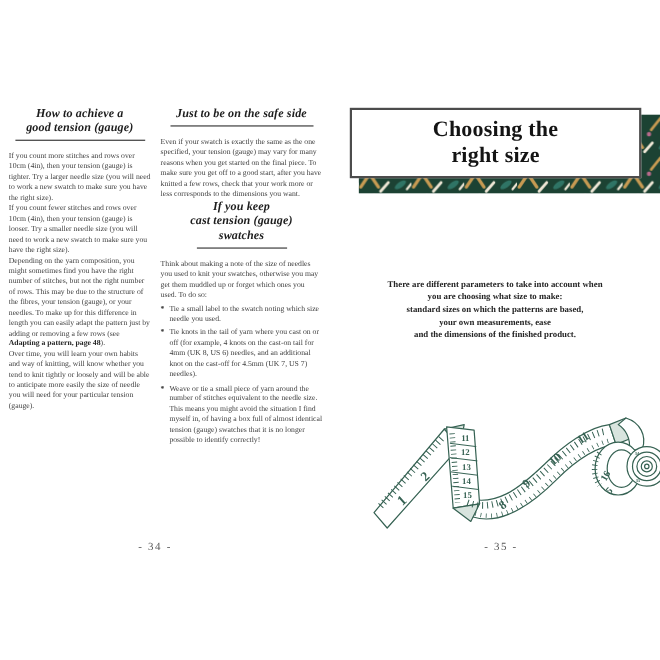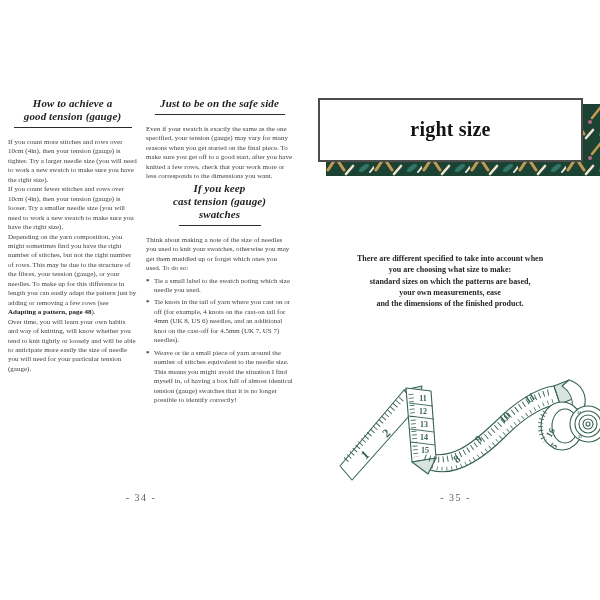--- a/index.html
+++ b/index.html
@@ -96,25 +96,26 @@
           <circle cx="24" cy="18" r="2" fill="#b96a8c"></circle>
           <circle cx="46" cy="20" r="1.6" fill="#b96a8c"></circle>
           <circle cx="14" cy="2" r="1.6" fill="#b96a8c"></circle>
         </pattern>
       </defs>
       <rect width="274" height="72" fill="url(#floral)"></rect>
     </svg>
   </div>
 
   <div class="title-box">
+    <div class="title-line">Choosing the</div>
     <div class="title-line">right size</div>
   </div>
 
   <div class="intro">
-    <div class="intro-line">There are different specified to take into account when</div>
+    <div class="intro-line">There are different parameters to take into account when</div>
     <div class="intro-line">you are choosing what size to make:</div>
     <div class="intro-line">standard sizes on which the patterns are based,</div>
     <div class="intro-line">your own measurements, ease</div>
     <div class="intro-line">and the dimensions of the finished product.</div>
   </div>
 
   <svg class="tape" viewBox="0 0 268 130">
     <g stroke="#366253" stroke-width="1.1" fill="#ffffff" stroke-linejoin="round">
 
       <path d="M90,90 C118,100 140,82 163,60 C180,43 203,26 222,24 L228,42 C210,44 190,58 174,74 C152,96 124,116 98,108 Z"></path>

